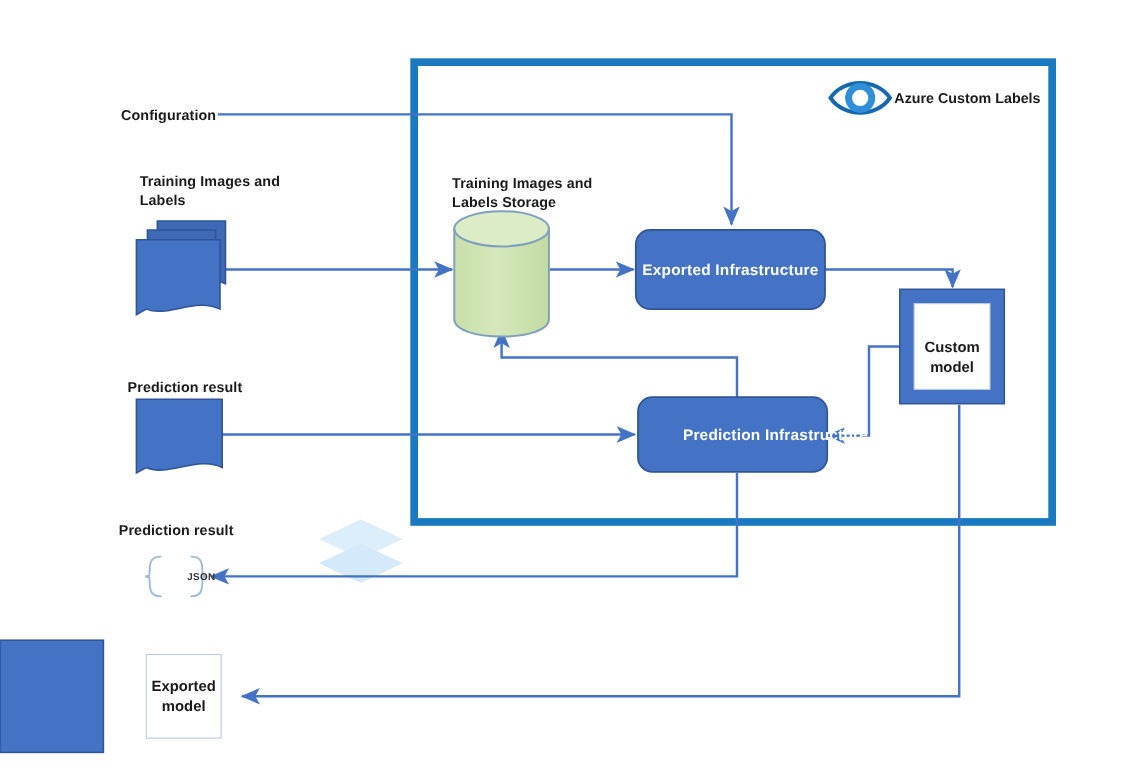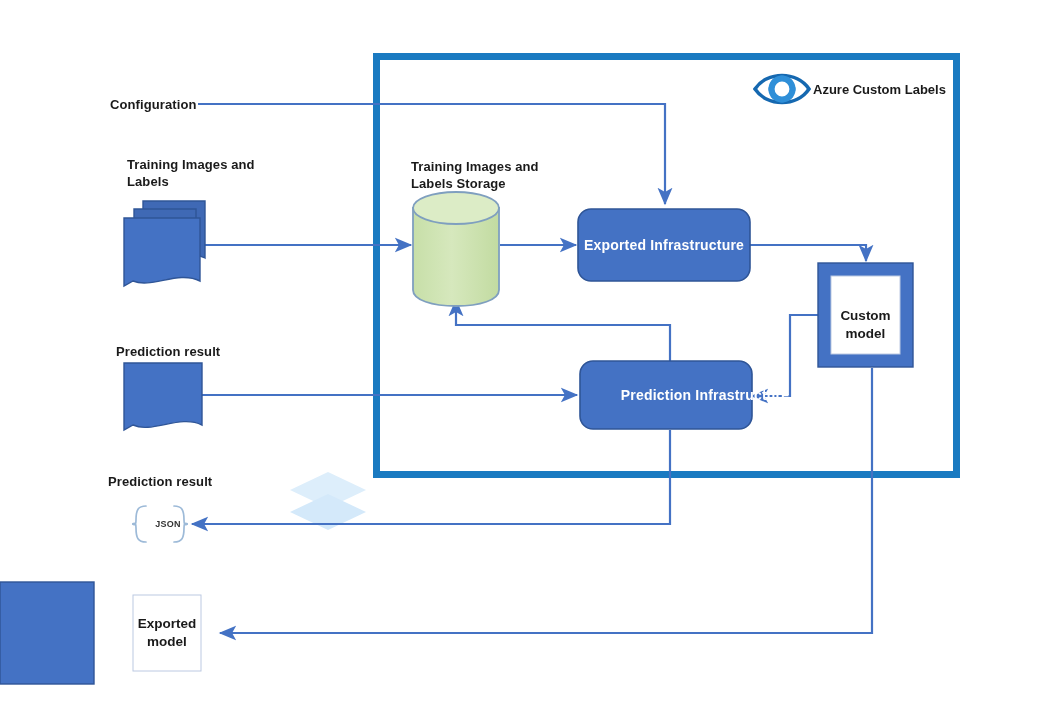--- a/index.html
+++ b/index.html
@@ -181,17 +181,17 @@
   <div class="boxtext proc-label" style="left:578px;top:209px;width:172px;height:72px;">Exported Infrastructure</div>
 
   <div class="boxtext proc-label" style="left:580px;top:361px;width:172px;height:68px;padding-left:39px;">Prediction Infrastructure</div>
 
   <div class="boxtext model-label" style="left:831px;top:276px;width:69px;height:98px;white-space:pre-line;border-radius:21px;">Custom
 model</div>
 
   <div class="boxtext model-label" style="left:133px;top:595px;width:68px;height:76px;white-space:pre-line;">Exported
 model</div>
 
-  <div class="boxtext json-label" style="left:136px;top:506px;width:64px;height:36px;">JSON</div>
+  <div class="boxtext json-label" style="left:120px;top:506px;width:64px;height:36px;padding-left:31px;">JSON</div>
 
   <div class="brand-label" style="left:813px;top:82px;">Azure Custom Labels</div>
 
 </div>
 
 </body></html>

